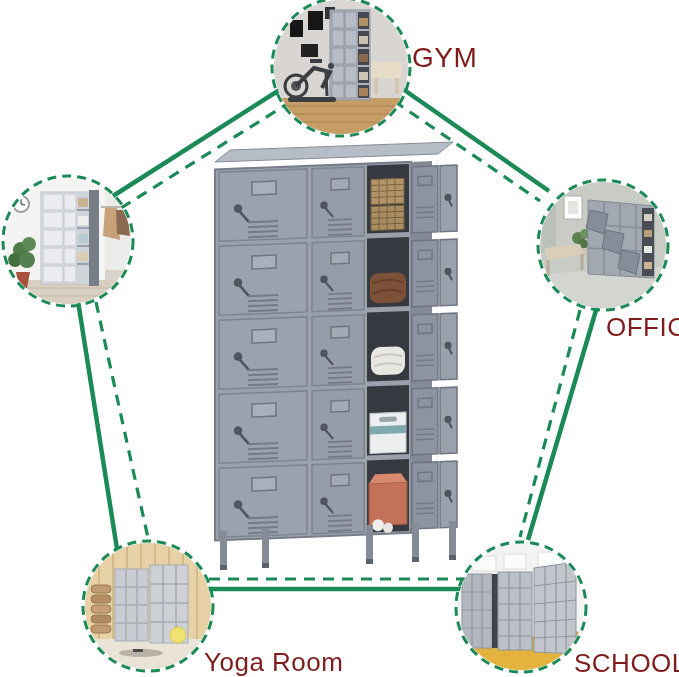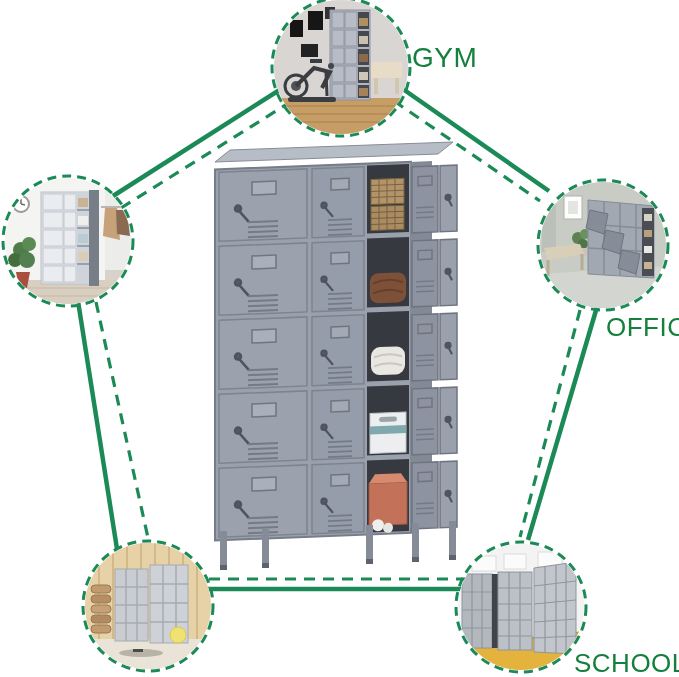--- a/index.html
+++ b/index.html
@@ -3,21 +3,21 @@
 <meta charset="utf-8">
 <style>
   html,body{margin:0;padding:0;background:#fff;}
   .canvas{position:relative;width:679px;height:677px;background:#ffffff;overflow:hidden;
           font-family:"Liberation Sans",sans-serif;}
   .connectors{position:absolute;left:0;top:0;z-index:1;}
   .callout{position:absolute;z-index:3;}
   .scene{position:absolute;inset:4px;border-radius:50%;overflow:hidden;background:#fff;}
   .scene svg{display:block;width:100%;height:100%;}
   .ring{position:absolute;inset:0;}
-  .label{position:absolute;z-index:4;color:#15803d;font-size:26px;letter-spacing:0.5px;white-space:nowrap;}
+  .label{position:absolute;z-index:4;color:#7f1d1d;font-size:26px;letter-spacing:0.5px;white-space:nowrap;}
   .label-gym{font-size:28px;}
   .product-svg{position:absolute;left:200px;top:140px;z-index:2;}
 </style>
 </head>
 <body>
 
 <div class="canvas">
 
   <svg class="connectors" width="679" height="677" viewBox="0 0 679 677">
     <g stroke="#1b8a57" fill="none">
@@ -432,15 +432,16 @@
         </g>
       </svg>
     </div>
     <svg class="ring" width="134" height="134" viewBox="0 0 134 134">
       <circle cx="67" cy="67" r="65" fill="none" stroke="#1b8a57" stroke-width="3" stroke-dasharray="9 6"></circle>
     </svg>
   </div>
 
   <div class="label label-gym" style="left:412px;top:42px;">GYM</div>
   <div class="label" style="left:606px;top:312px;">OFFICE</div>
+  <div class="label" style="left:204px;top:647px;">Yoga Room</div>
   <div class="label" style="left:574px;top:648px;">SCHOOL</div>
 
 </div>
 
 </body></html>

